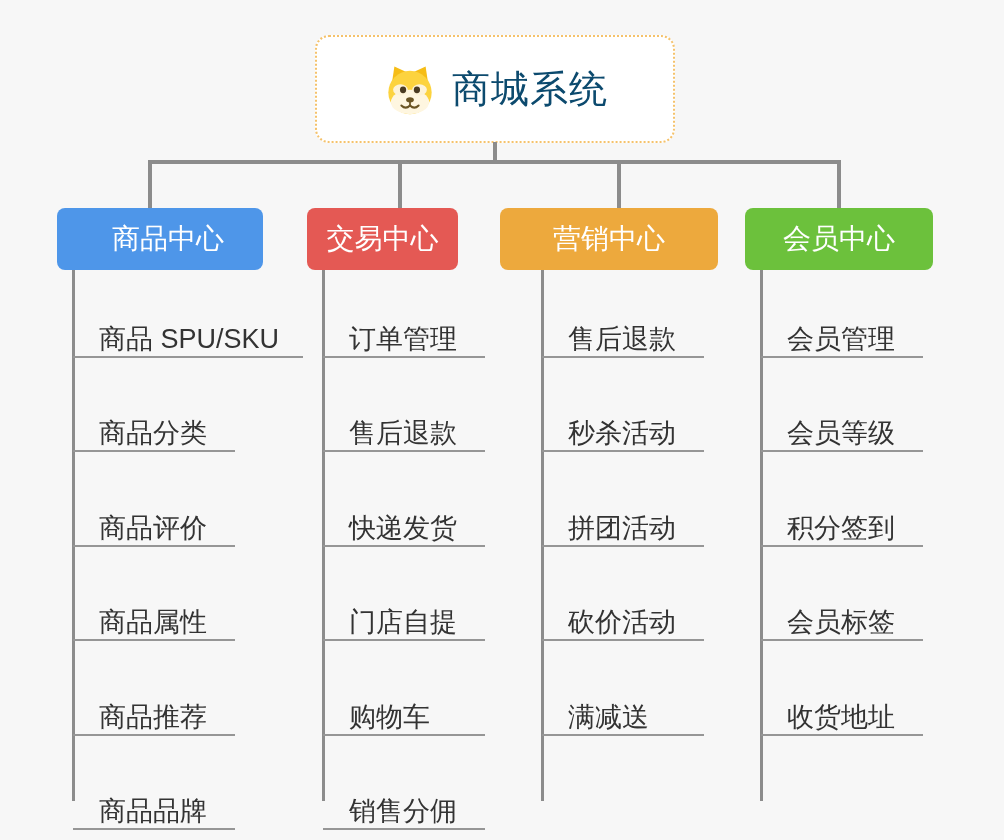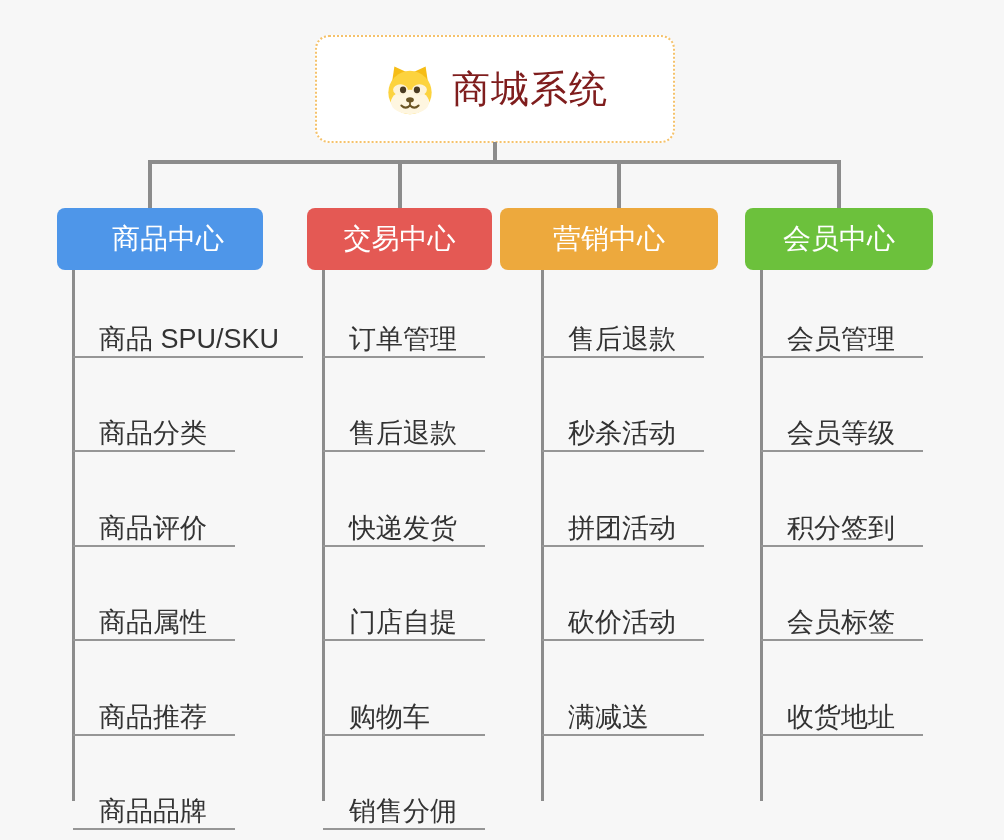--- a/index.html
+++ b/index.html
@@ -5,39 +5,39 @@
   html,body { margin:0; padding:0; }
   body { background:#f7f7f7; font-family:"Liberation Sans","DejaVu Sans",sans-serif; }
   .canvas { position:relative; width:1004px; height:840px; background:#f7f7f7; overflow:hidden; }
 
   
   .root {
     position:absolute; left:315px; top:35px; width:360px; height:108px;
     background:#ffffff; border:2px dotted #f5c26b; border-radius:14px;
     box-sizing:border-box; display:flex; align-items:center; justify-content:center; gap:14px;
   }
-  .root-title { font-size:38px; font-weight:500; color:#7f1d1d; letter-spacing:1px; white-space:nowrap; }
+  .root-title { font-size:38px; font-weight:500; color:#0c4a6e; letter-spacing:1px; white-space:nowrap; }
 
   
   .line { position:absolute; background:#8c8c8c; }
   .trunk { left:493px; top:142px; width:4px; height:20px; }
   .hbar  { left:149px; top:160px; width:692px; height:4px; }
   .drop  { width:4px; top:160px; height:48px; }
   .d0{left:148px} .d1{left:398px} .d2{left:617px} .d3{left:837px}
   .vline { width:3px; top:268px; height:533px; }
   .v0{left:72px} .v1{left:322px} .v2{left:541px} .v3{left:760px}
 
   
   .header {
     position:absolute; top:208px; height:62px; border-radius:8px;
     display:flex; align-items:center; justify-content:center;
     color:#ffffff; font-size:28px; white-space:nowrap; cursor:default;
   }
   .h0{left:57px;  width:190px}
-  .h1{left:307px; width:185px}
+  .h1{left:307px; width:151px}
   .h2{left:500px; width:218px}
   .h3{left:745px; width:188px}
 
   
   .leaves { position:absolute; top:315px; }
   .L0{left:73px} .L1{left:323px} .L2{left:542px} .L3{left:761px}
   .leaf {
     width:max-content; min-width:112px; height:36px;
     border-bottom:2px solid #969696; margin-bottom:51.4px;
     display:flex; align-items:flex-end;

